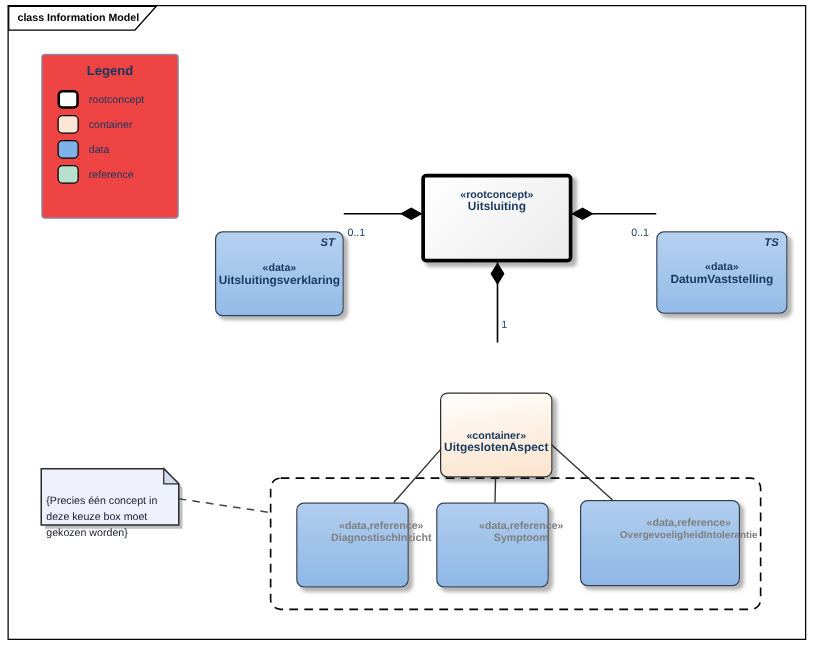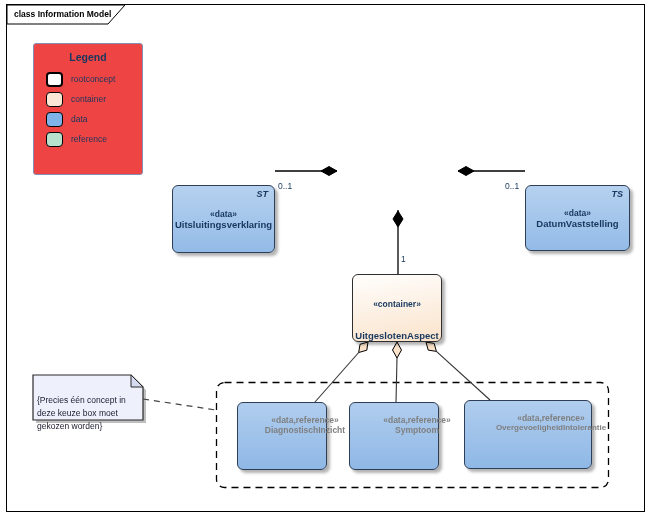--- a/index.html
+++ b/index.html
@@ -34,21 +34,21 @@
   .node .stereo{font-size:8.5px;font-weight:bold;white-space:nowrap;}
   .node .name{font-size:9.5px;font-weight:bold;white-space:nowrap;}
 
   .node--data{background:linear-gradient(180deg,#b6d1ef 0%,#93bbe7 100%);
               border:1px solid #2e3e57;color:#17375e;justify-content:center;margin-top:43px;}
   .node--root{background:linear-gradient(135deg,#ffffff 0%,#ebebeb 100%);
               border:3px solid #000;border-radius:4px;color:#17375e;
               justify-content:flex-start;padding-top:8px;}
   .node--container{background:linear-gradient(170deg,#fffefd 0%,#fae3cb 100%);
               border:1px solid #2f2f2f;color:#17375e;
-              justify-content:space-between;padding-top:24px;}
+              justify-content:center;padding-top:10px;margin-top:40px;}
   .node--ref{background:linear-gradient(180deg,#b0cdee 0%,#8fb8e6 100%);
               border:1px solid #2e3e57;color:#7f7f7f;
               justify-content:flex-start;padding-top:12px;}
   .node--ref .stereo,.node--ref .name{font-size:8.5px;color:#7f7f7f;margin-left:46px;}
 
   .corner-tag{position:absolute;top:3px;right:6px;font-size:9px;font-weight:bold;
               font-style:italic;color:#17375e;}
 
   
   .mult{position:absolute;font-size:8.5px;color:#17375e;z-index:3;white-space:nowrap;}
@@ -117,20 +117,24 @@
       </div>
     </div>
   </div>
 
   <div class="node node--data" style="left:172px;top:142px;width:103px;height:68px;">
     <span class="corner-tag">ST</span>
     <span class="stereo">«data»</span>
     <span class="name">Uitsluitingsverklaring</span>
   </div>
 
+  <div class="node node--root" style="left:337px;top:139px;width:121px;height:71px;">
+    <span class="stereo">«rootconcept»</span>
+    <span class="name">Uitsluiting</span>
+  </div>
 
   <div class="node node--data" style="left:525px;top:142px;width:105px;height:66px;">
     <span class="corner-tag">TS</span>
     <span class="stereo">«data»</span>
     <span class="name">DatumVaststelling</span>
   </div>
 
   <div class="node node--container" style="left:352px;top:274px;width:90px;height:68px;">
     <span class="stereo">«container»</span>
     <span class="name">UitgeslotenAspect</span>

